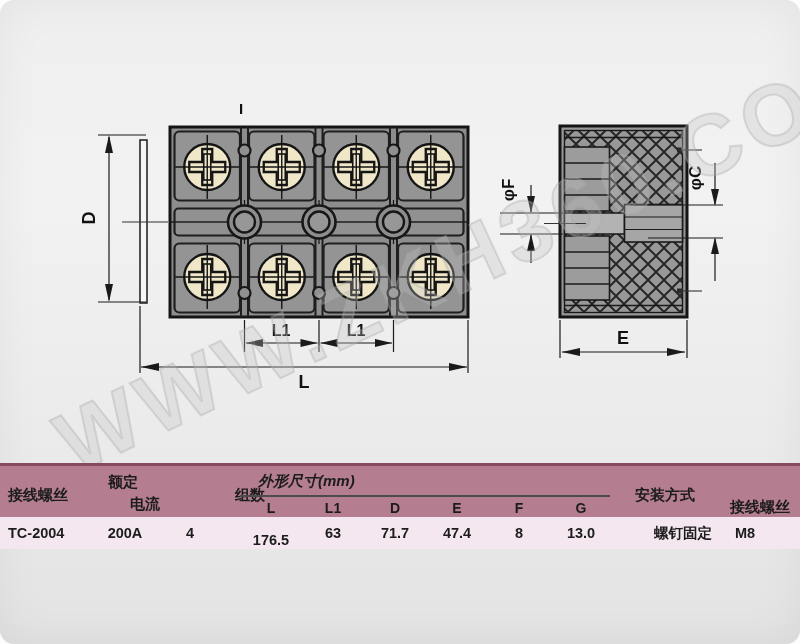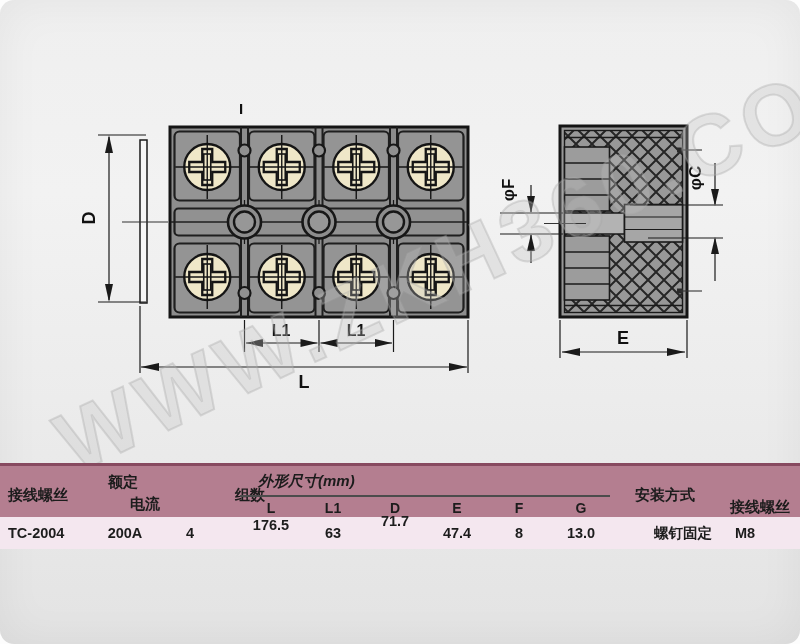--- a/index.html
+++ b/index.html
@@ -262,23 +262,23 @@
       <span class="cell sub" style="left:457px;top:42px;">E</span>
       <span class="cell sub" style="left:519px;top:42px;">F</span>
       <span class="cell sub" style="left:581px;top:42px;">G</span>
       <span class="cell" style="left:665px;top:29px;">安装方式</span>
       <span class="cell" style="left:760px;top:29px;margin-top:12px;">接线螺丝</span>
     </div>
     <div class="spec-row">
       <span class="cell left val" style="left:8px;top:16px;">TC-2004</span>
       <span class="cell val" style="left:125px;top:16px;text-align:right;">200A</span>
       <span class="cell val" style="left:190px;top:16px;">4</span>
-      <span class="cell val" style="left:271px;top:8px;">176.5</span>
+      <span class="cell val" style="left:271px;top:23px;">176.5</span>
       <span class="cell val" style="left:333px;top:16px;">63</span>
-      <span class="cell val" style="left:395px;top:4px;">71.7</span>
+      <span class="cell val" style="left:395px;top:16px;">71.7</span>
       <span class="cell val" style="left:457px;top:16px;">47.4</span>
       <span class="cell val" style="left:519px;top:16px;">8</span>
       <span class="cell val" style="left:581px;top:16px;">13.0</span>
       <span class="cell val" style="left:665px;top:16px;padding-left:36px;">螺钉固定</span>
       <span class="cell val" style="left:745px;top:16px;">M8</span>
     </div>
   </div>
 </div>
 
 </body></html>

